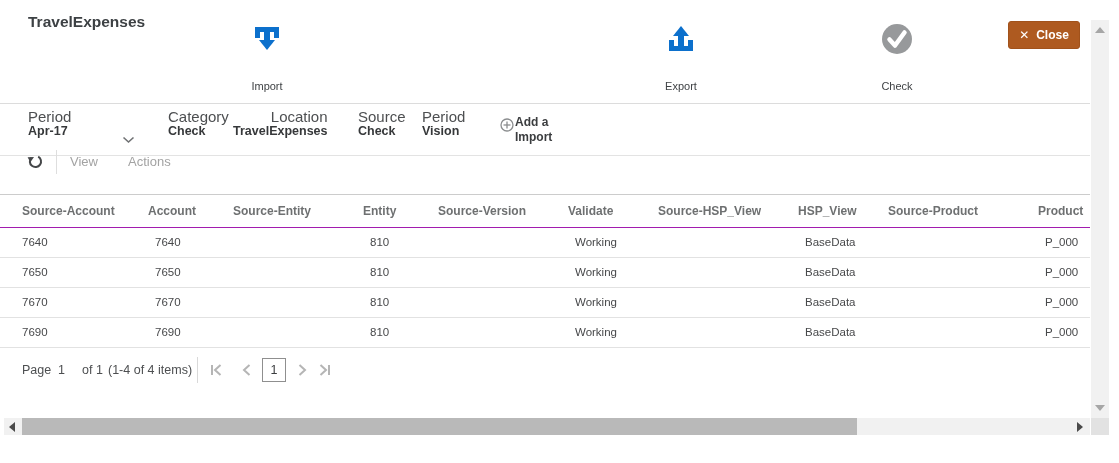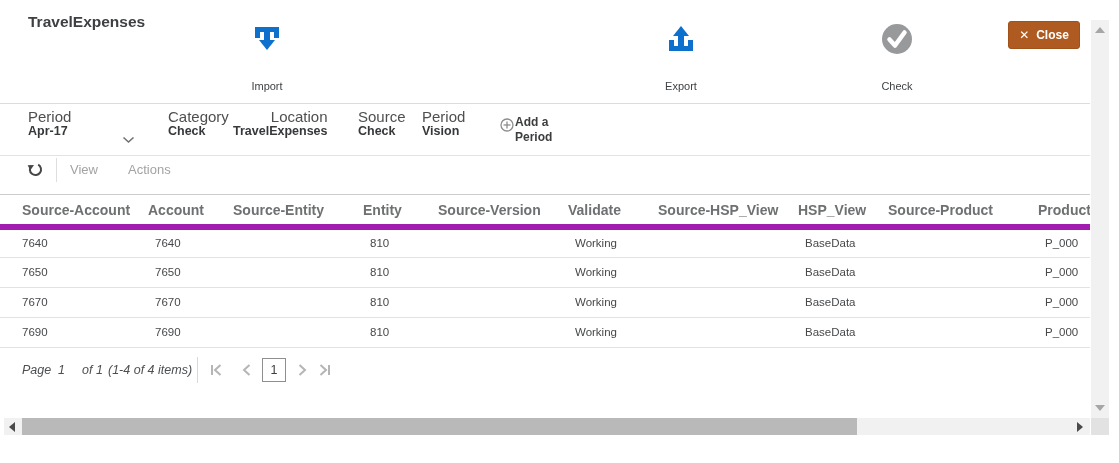--- a/index.html
+++ b/index.html
@@ -28,39 +28,39 @@
   #pov-category { left:168px; }
   #pov-location { left:233px;text-align:right; }
   #pov-source   { left:358px; }
   #pov-target   { left:422px; }
   .pov-chevron { position:absolute; left:122px; top:130px; cursor:pointer; }
   .add-filter { position:absolute; left:500px; top:115px; display:flex; align-items:flex-start; gap:1px; cursor:pointer; }
   .add-filter .af-text { font-size:12px; font-weight:bold; color:#3b3d3f; width:44px; line-height:15px; }
   .pov-divider { position:absolute; left:0; top:155px; width:1090px; height:1px; background:#e3e3e3; }
 
   
-  .grid-toolbar { position:absolute; left:0; top:152px; width:1076px; height:37px; }
+  .grid-toolbar { position:absolute; left:0; top:144px; width:1076px; height:37px; }
   .refresh-btn { position:absolute; left:26px; top:9px; width:18px; height:18px; cursor:pointer; }
   .gt-divider { position:absolute; left:56px; top:6px; width:1px; height:24px; background:#dedede; }
   .menu-item { position:absolute; top:10px; font-size:13px; color:#a3a3a3; cursor:pointer; }
   #menu-view { left:70px; }
   #menu-actions { left:128px; }
 
   
   .table-viewport { position:absolute; left:0; top:194px; width:1090px; height:155px; overflow:hidden; border-top:1px solid #cccccc; }
   table.grid { border-collapse:collapse; table-layout:fixed; width:1185px; }
-  table.grid th { height:32px; text-align:left; font-size:14px; font-weight:bold; color:#6e7071;
-    border-bottom:6px solid #a21caf; padding:0 0 0 3px; white-space:nowrap; overflow:hidden; }
+  table.grid th { height:32px; text-align:left; font-size:12px; font-weight:bold; color:#6e7071;
+    border-bottom:1px solid #a21caf; padding:0 0 0 3px; white-space:nowrap; overflow:hidden; }
   table.grid td { height:30px; font-size:11.5px; color:#47484a; border-bottom:1px solid #e2e2e2;
     padding:0 0 0 10px; white-space:nowrap; overflow:hidden; }
   table.grid th:first-child, table.grid td:first-child { padding-left:22px; }
 
   
   .pagination { position:absolute; left:0; top:356px; width:1090px; height:28px; font-size:12.5px; color:#4d4f51; }
-  .pg-text { position:absolute; top:7px;font-style:italic; }
+  .pg-text { position:absolute; top:7px; }
   #pg-page { left:22px; } #pg-cur { left:58px; } #pg-of { left:82px; } #pg-items { left:108px; }
   .pg-divider { position:absolute; left:197px; top:1px; width:1px; height:26px; background:#d9d9d9; }
   .pg-nav { position:absolute; top:6px; width:16px; height:16px; display:flex; align-items:center; justify-content:center; cursor:pointer; }
   #pg-first { left:208px; } #pg-prev { left:238px; } #pg-next { left:294px; } #pg-last { left:316px; }
   .pg-box { position:absolute; left:262px; top:2px; width:24px; height:24px; border:1px solid #8f8f8f; background:#fff;
     display:flex; align-items:center; justify-content:center; font-size:12.5px; color:#3b3d3f; }
 
   
   .vscrollbar { position:absolute; left:1091px; top:20px; width:18px; height:398px; background:#f1f1f1; }
   .vsb-up, .vsb-down { position:absolute; left:0; width:18px; height:16px; display:flex; align-items:center; justify-content:center; cursor:pointer; }
@@ -148,21 +148,21 @@
     <div class="pov-value">Vision</div>
   </div>
   <div class="add-filter">
     <span style="margin-top:3px;">
       <svg width="14" height="14" viewBox="0 0 14 14">
         <circle cx="7" cy="7" r="6" fill="none" stroke="#8b8d8f" stroke-width="1.3"></circle>
         <line x1="7" y1="3.5" x2="7" y2="10.5" stroke="#8b8d8f" stroke-width="1.3"></line>
         <line x1="3.5" y1="7" x2="10.5" y2="7" stroke="#8b8d8f" stroke-width="1.3"></line>
       </svg>
     </span>
-    <span class="af-text">Add a Period</span>
+    <span class="af-text">Add a Import</span>
   </div>
   <div class="pov-divider"></div>
 
   <div class="grid-toolbar">
     <span class="refresh-btn">
       <svg width="18" height="18" viewBox="0 0 18 18">
         <path d="M12.2 3.6 A 5.6 5.6 0 1 1 5.4 4.6" fill="none" stroke="#454749" stroke-width="2"></path>
         <path d="M1.6 4.2 L8.0 4.0 L4.4 9.2 Z" fill="#454749"></path>
       </svg>
     </span>

